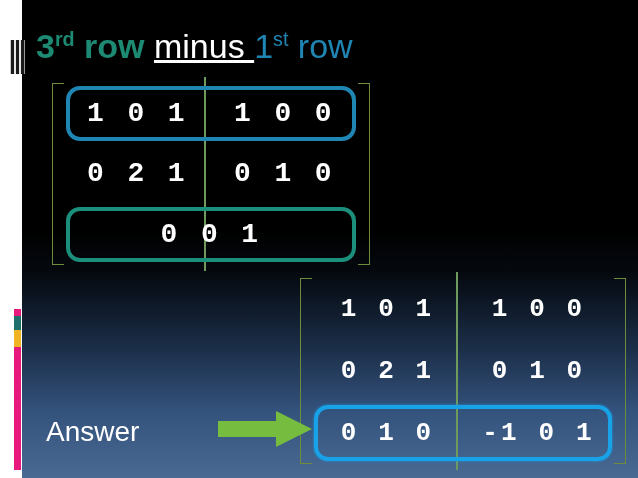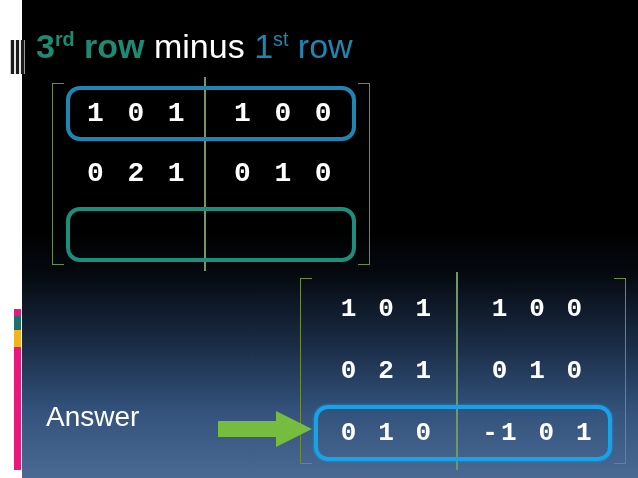--- a/index.html
+++ b/index.html
@@ -93,21 +93,21 @@
   
   .title {
     position: absolute;
     left: 14px; top: 26px;
     font-size: 34px;
     line-height: 40px;
     white-space: nowrap;
     font-family: "Liberation Sans", sans-serif;
   }
   .t-teal  { color: #1d8a74; font-weight: bold; }
-  .t-white { color: #ffffff; }
+  .t-white { color: #ffffff; text-decoration: underline; }
   .t-blue  { color: #1f86b4; }
   .title sup {
     font-size: 0.58em;
     vertical-align: super;
     line-height: 0;
   }
 
   
   .matrix {
     position: absolute;
@@ -181,21 +181,21 @@
   #matrix2 {
     left: 278px; top: 278px;
     width: 326px; height: 186px;
   }
   #matrix2 .mx-cell { font-size: 26px; }
   #matrix2 .mx-divider { left: 156px; }
 
   
   .answer-label {
     position: absolute;
-    left: 24px; top: 401px;
+    left: 24px; top: 416px;
     font-size: 28px;
     color: #ffffff;
     font-family: "Liberation Sans", sans-serif;
   }
   .arrow {
     position: absolute;
     left: 196px; top: 411px;
     width: 94px; height: 36px;
   }
 </style>
@@ -219,20 +219,21 @@
           <div class="hl hl-blue"></div>
           <div class="mx-cell">1 0 1</div>
           <div class="mx-cell">1 0 0</div>
         </div>
         <div class="mx-row">
           <div class="mx-cell">0 2 1</div>
           <div class="mx-cell">0 1 0</div>
         </div>
         <div class="mx-row">
           <div class="hl hl-teal"></div>
+          <div class="mx-cell">0 0 1</div>
         </div>
       </div>
     </div>
 
     <div class="matrix" id="matrix2">
       <div class="mx-bracket-l"></div>
       <div class="mx-bracket-r"></div>
       <div class="mx-divider"></div>
       <div class="mx-grid">
         <div class="mx-row">

